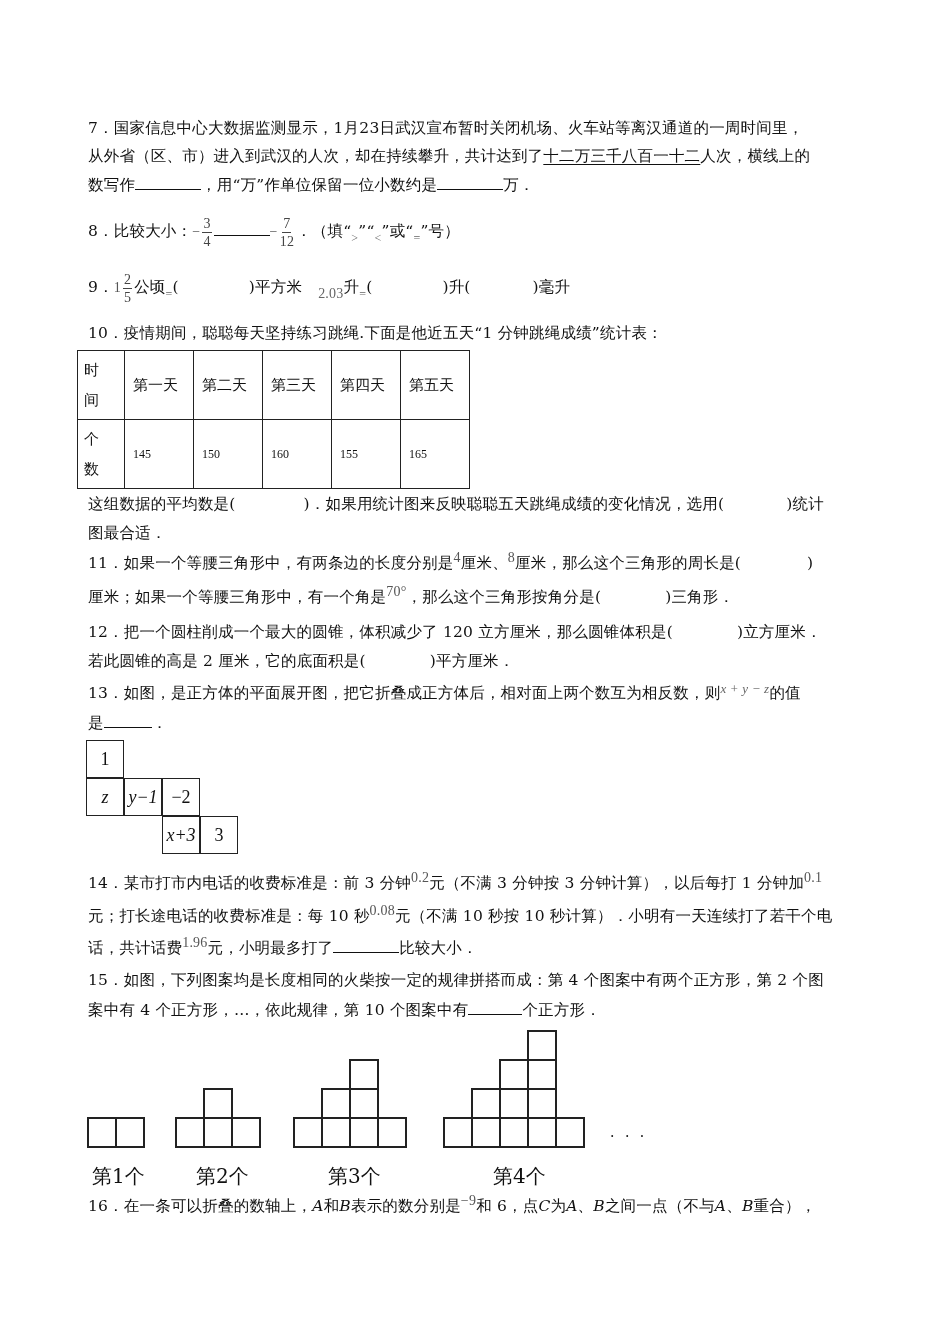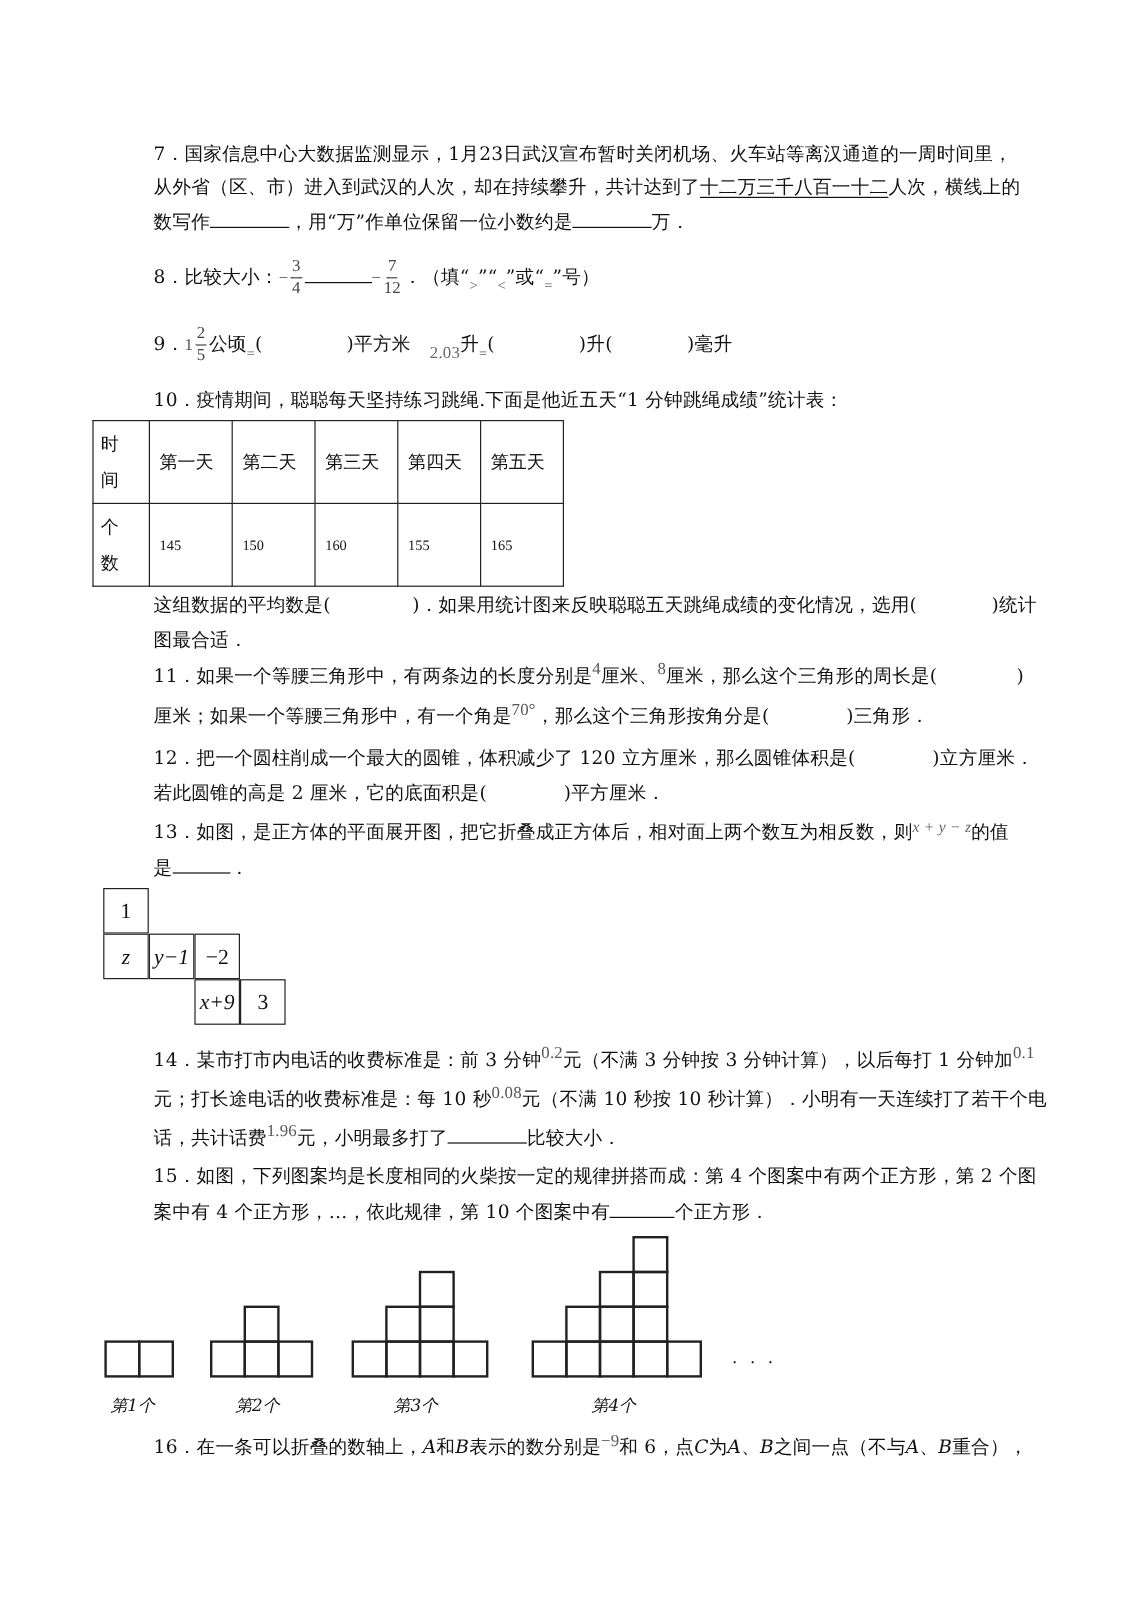--- a/index.html
+++ b/index.html
@@ -3,21 +3,21 @@
 <meta charset="utf-8">
 <style>
   html, body { margin: 0; padding: 0; background: #ffffff; }
   body {
     width: 950px; height: 1344px; position: relative; overflow: hidden;
     font-family: "DejaVu Serif", "Liberation Serif", serif;
     color: #111;
   }
   .line {
     position: absolute; left: 88px; font-size: 15.5px; line-height: 20px;
-    white-space: nowrap; letter-spacing: 0.2px; margin-left: 40px;
+    white-space: nowrap; letter-spacing: 0.2px;
   }
   .u { text-decoration: underline; text-underline-offset: 3px; }
   .blank { display: inline-block; border-bottom: 1.5px solid #111; height: 14px; vertical-align: baseline; }
   .gap { display: inline-block; }
   .math { font-family: "Liberation Serif", serif; color: #555; font-size: 14px; }
   .mathi { font-family: "Liberation Serif", serif; color: #666; font-style: italic; font-size: 13px; position: relative; top: -5px; }
   .frac { display: inline-flex; flex-direction: column; align-items: center; vertical-align: middle; font-family: "Liberation Serif", serif; color: #444; font-size: 14px; line-height: 17px; margin: 0 2px; }
   .frac .num { border-bottom: 1px solid #444; padding: 0 1px; }
   .small-sym { font-size: 12px; color: #666; position: relative; top: 6px; font-family: "Liberation Serif", serif; }
   .sup { font-family: "Liberation Serif", serif; font-size: 14px; color: #555; position: relative; top: -6px; }
@@ -30,21 +30,21 @@
   .tbl td.num { font-family: "Liberation Serif", serif; font-size: 12px; }
 
   
   .net { position: absolute; left: 86px; top: 740px; }
   .cell { position: absolute; width: 38px; height: 38px; border: 1.5px solid #222; box-sizing: border-box; display: flex; align-items: center; justify-content: center; font-family: "Liberation Serif", serif; font-size: 18px; background: #fff; }
   .cell i { font-style: italic; }
 
   
   .fig { position: absolute; }
   .sq { position: absolute; width: 30px; height: 31px; border: 2px solid #222; box-sizing: border-box; }
-  .figlabel { position: absolute; font-size: 14px; font-family: "DejaVu Serif", serif; font-style: italic; }
+  .figlabel { position: absolute; font-size: 20px; font-family: "DejaVu Serif", serif; }
   .dots { position: absolute; left: 610px; top: 1128px; font-size: 14px; letter-spacing: 3px; }
 </style>
 </head>
 <body>
 
 <div class="line" style="top:118px">7．国家信息中心大数据监测显示，1月23日武汉宣布暂时关闭机场、火车站等离汉通道的一周时间里，</div>
 <div class="line" style="top:146px">
   <span>从外省（区、市）进入到武汉的人次，却在持续攀升，共计达到了</span><span class="u">十二万三千八百一十二</span><span>人次，横线上的</span>
 </div>
 <div class="line" style="top:175px">
@@ -118,21 +118,21 @@
 <div class="net">
   <div class="cell" style="left:0;top:0">1</div>
   <div class="cell" style="left:0;top:38px">
       <i>z</i>
     </div>
   <div class="cell" style="left:38px;top:38px">
       <i>y−1</i>
     </div>
   <div class="cell" style="left:76px;top:38px">−2</div>
   <div class="cell" style="left:76px;top:76px">
-      <i>x+9</i>
+      <i>x+3</i>
     </div>
   <div class="cell" style="left:114px;top:76px">3</div>
 </div>
 
 <div class="line" style="top:873px">
   <span>14．某市打市内电话的收费标准是：前 3 分钟</span><span class="sup">0.2</span><span>元（不满 3 分钟按 3 分钟计算），以后每打 1 分钟加</span><span class="sup">0.1</span>
 </div>
 <div class="line" style="top:906px">
   <span>元；打长途电话的收费标准是：每 10 秒</span><span class="sup">0.08</span><span>元（不满 10 秒按 10 秒计算）．小明有一天连续打了若干个电</span>
 </div>

